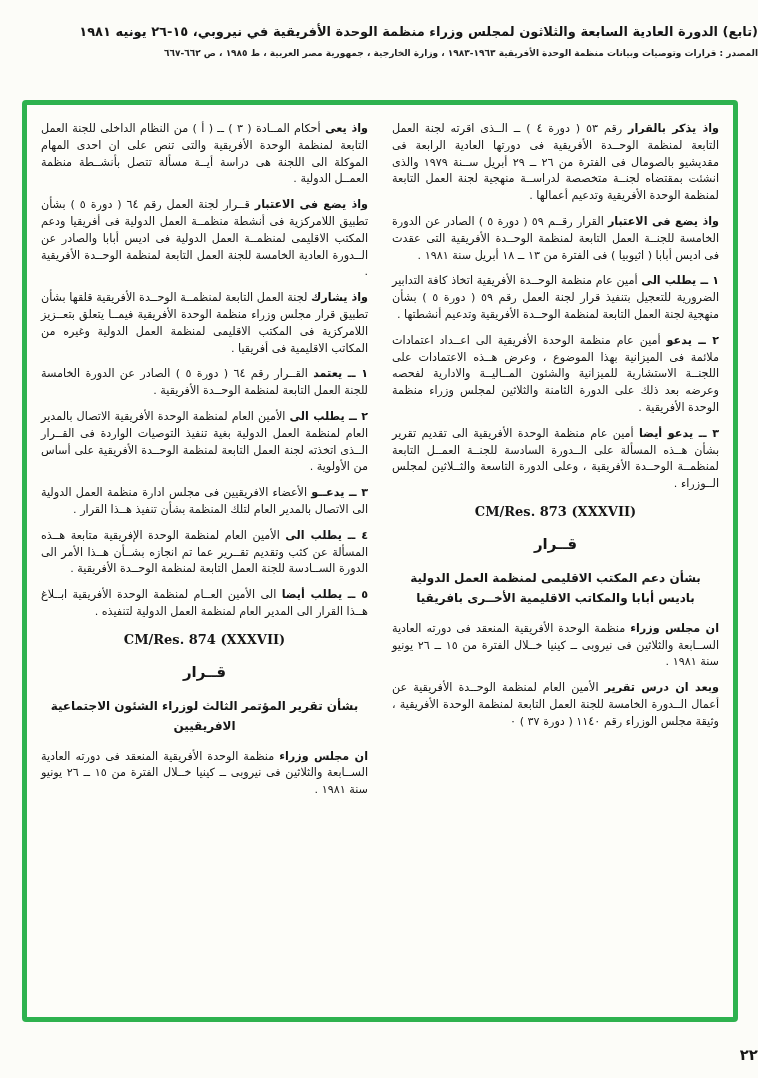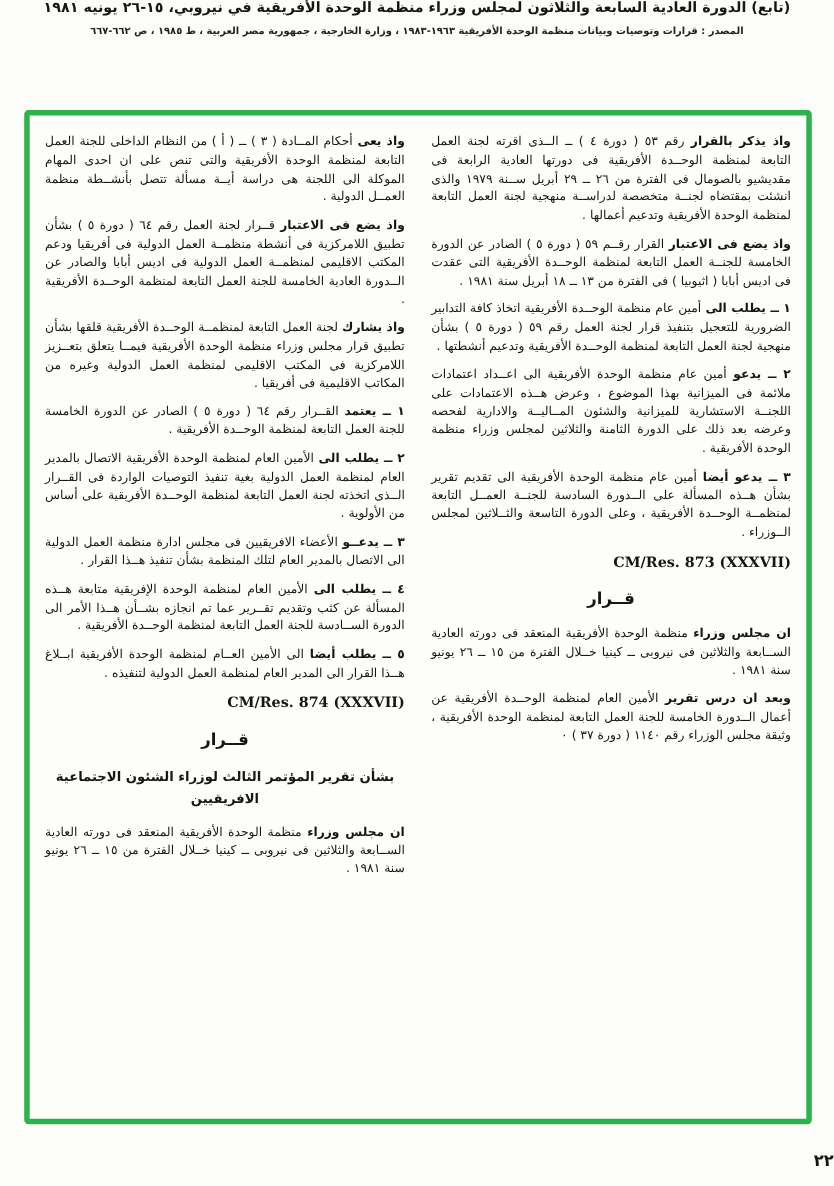--- a/index.html
+++ b/index.html
@@ -6,21 +6,22 @@
   html,body { width:758px; height:1078px; }
   body {
     position:relative;
     background:#fcfcf8;
     color:#161616;
     font-family:"DejaVu Sans", sans-serif;
     overflow:hidden;
   }
   .page-header {
     direction:rtl;
-    text-align:center;
+    text-align:right;
+    padding-top:24px;
   }
   .page-header .line1 {
     font-size:13px;
     font-weight:bold;
     letter-spacing:0;
   }
   .page-header .line2 {
     font-size:9px;
     font-weight:bold;
     margin-top:9px;
@@ -48,21 +49,21 @@
     flex:1;
     direction:rtl;
     text-align:justify;
     font-size:11.2px;
     line-height:1.5;
   }
   .para { margin-bottom:9px; }
   .para.body b.lead { font-weight:bold;margin-top:32px; }
   .para.ref {
     direction:ltr;
-    text-align:right;
+    text-align:center;
     font-family:"DejaVu Serif", serif;
     font-weight:bold;
     font-size:13px;
     margin:7px 0 12px 0;
     unicode-bidi:embed;
   }
   .para.title {
     text-align:center;
     font-weight:bold;
     font-size:15px;
@@ -96,20 +97,21 @@
 <div class="frame">
   <div class="columns">
     <div class="col" id="col-right">
         <p class="para body"><b class="lead">واذ يذكر بالقرار</b> رقم ٥٣ ( دورة ٤ ) ــ الــذى اقرته لجنة العمل التابعة لمنظمة الوحــدة الأفريقية فى دورتها العادية الرابعة فى مقديشيو بالصومال فى الفترة من ٢٦ ــ ٢٩ أبريل ســنة ١٩٧٩ والذى انشئت بمقتضاه لجنــة متخصصة لدراســة منهجية لجنة العمل التابعة لمنظمة الوحدة الأفريقية وتدعيم أعمالها .</p>
         <p class="para body"><b class="lead">واذ يضع فى الاعتبار</b> القرار رقــم ٥٩ ( دورة ٥ ) الصادر عن الدورة الخامسة للجنــة العمل التابعة لمنظمة الوحــدة الأفريقية التى عقدت فى اديس أبابا ( اثيوبيا ) فى الفترة من ١٣ ــ ١٨ أبريل سنة ١٩٨١ .</p>
         <p class="para body"><b class="lead">١ ــ يطلب الى</b> أمين عام منظمة الوحــدة الأفريقية اتخاذ كافة التدابير الضرورية للتعجيل بتنفيذ قرار لجنة العمل رقم ٥٩ ( دورة ٥ ) بشأن منهجية لجنة العمل التابعة لمنظمة الوحــدة الأفريقية وتدعيم أنشطتها .</p>
         <p class="para body"><b class="lead">٢ ــ يدعو</b> أمين عام منظمة الوحدة الأفريقية الى اعــداد اعتمادات ملائمة فى الميزانية بهذا الموضوع ، وعرض هــذه الاعتمادات على اللجنــة الاستشارية للميزانية والشئون المــاليــة والادارية لفحصه وعرضه بعد ذلك على الدورة الثامنة والثلاثين لمجلس وزراء منظمة الوحدة الأفريقية .</p>
         <p class="para body"><b class="lead">٣ ــ يدعو أيضا</b> أمين عام منظمة الوحدة الأفريقية الى تقديم تقرير بشأن هــذه المسألة على الــدورة السادسة للجنــة العمــل التابعة لمنظمــة الوحــدة الأفريقية ، وعلى الدورة التاسعة والثــلاثين لمجلس الــوزراء .</p>
         <p class="para ref" dir="ltr">CM/Res. 873 (XXXVII)</p>
         <p class="para title">قــرار</p>
+        <p class="para subtitle">بشأن دعم المكتب الاقليمى لمنظمة العمل الدولية باديس أبابا والمكاتب الاقليمية الأخــرى بافريقيا</p>
         <p class="para body"><b class="lead">ان مجلس وزراء</b> منظمة الوحدة الأفريقية المنعقد فى دورته العادية الســابعة والثلاثين فى نيروبى ــ كينيا خــلال الفترة من ١٥ ــ ٢٦ يونيو سنة ١٩٨١ .</p>
         <p class="para body"><b class="lead">وبعد ان درس تقرير</b> الأمين العام لمنظمة الوحــدة الأفريقية عن أعمال الــدورة الخامسة للجنة العمل التابعة لمنظمة الوحدة الأفريقية ، وثيقة مجلس الوزراء رقم ١١٤٠ ( دورة ٣٧ ) ٠</p>
       </div>
     <div class="col" id="col-left">
         <p class="para body"><b class="lead">واذ يعى</b> أحكام المــادة ( ٣ ) ــ ( أ ) من النظام الداخلى للجنة العمل التابعة لمنظمة الوحدة الأفريقية والتى تنص على ان احدى المهام الموكلة الى اللجنة هى دراسة أيــة مسألة تتصل بأنشــطة منظمة العمــل الدولية .</p>
         <p class="para body"><b class="lead">واذ يضع فى الاعتبار</b> قــرار لجنة العمل رقم ٦٤ ( دورة ٥ ) بشأن تطبيق اللامركزية فى أنشطة منظمــة العمل الدولية فى أفريقيا ودعم المكتب الاقليمى لمنظمــة العمل الدولية فى اديس أبابا والصادر عن الــدورة العادية الخامسة للجنة العمل التابعة لمنظمة الوحــدة الأفريقية .</p>
         <p class="para body"><b class="lead">واذ يشارك</b> لجنة العمل التابعة لمنظمــة الوحــدة الأفريقية قلقها بشأن تطبيق قرار مجلس وزراء منظمة الوحدة الأفريقية فيمــا يتعلق بتعــزيز اللامركزية فى المكتب الاقليمى لمنظمة العمل الدولية وغيره من المكاتب الاقليمية فى أفريقيا .</p>
         <p class="para body"><b class="lead">١ ــ يعتمد</b> القــرار رقم ٦٤ ( دورة ٥ ) الصادر عن الدورة الخامسة للجنة العمل التابعة لمنظمة الوحــدة الأفريقية .</p>
         <p class="para body"><b class="lead">٢ ــ يطلب الى</b> الأمين العام لمنظمة الوحدة الأفريقية الاتصال بالمدير العام لمنظمة العمل الدولية بغية تنفيذ التوصيات الواردة فى القــرار الــذى اتخذته لجنة العمل التابعة لمنظمة الوحــدة الأفريقية على أساس من الأولوية .</p>
         <p class="para body"><b class="lead">٣ ــ يدعــو</b> الأعضاء الافريقيين فى مجلس ادارة منظمة العمل الدولية الى الاتصال بالمدير العام لتلك المنظمة بشأن تنفيذ هــذا القرار .</p>

